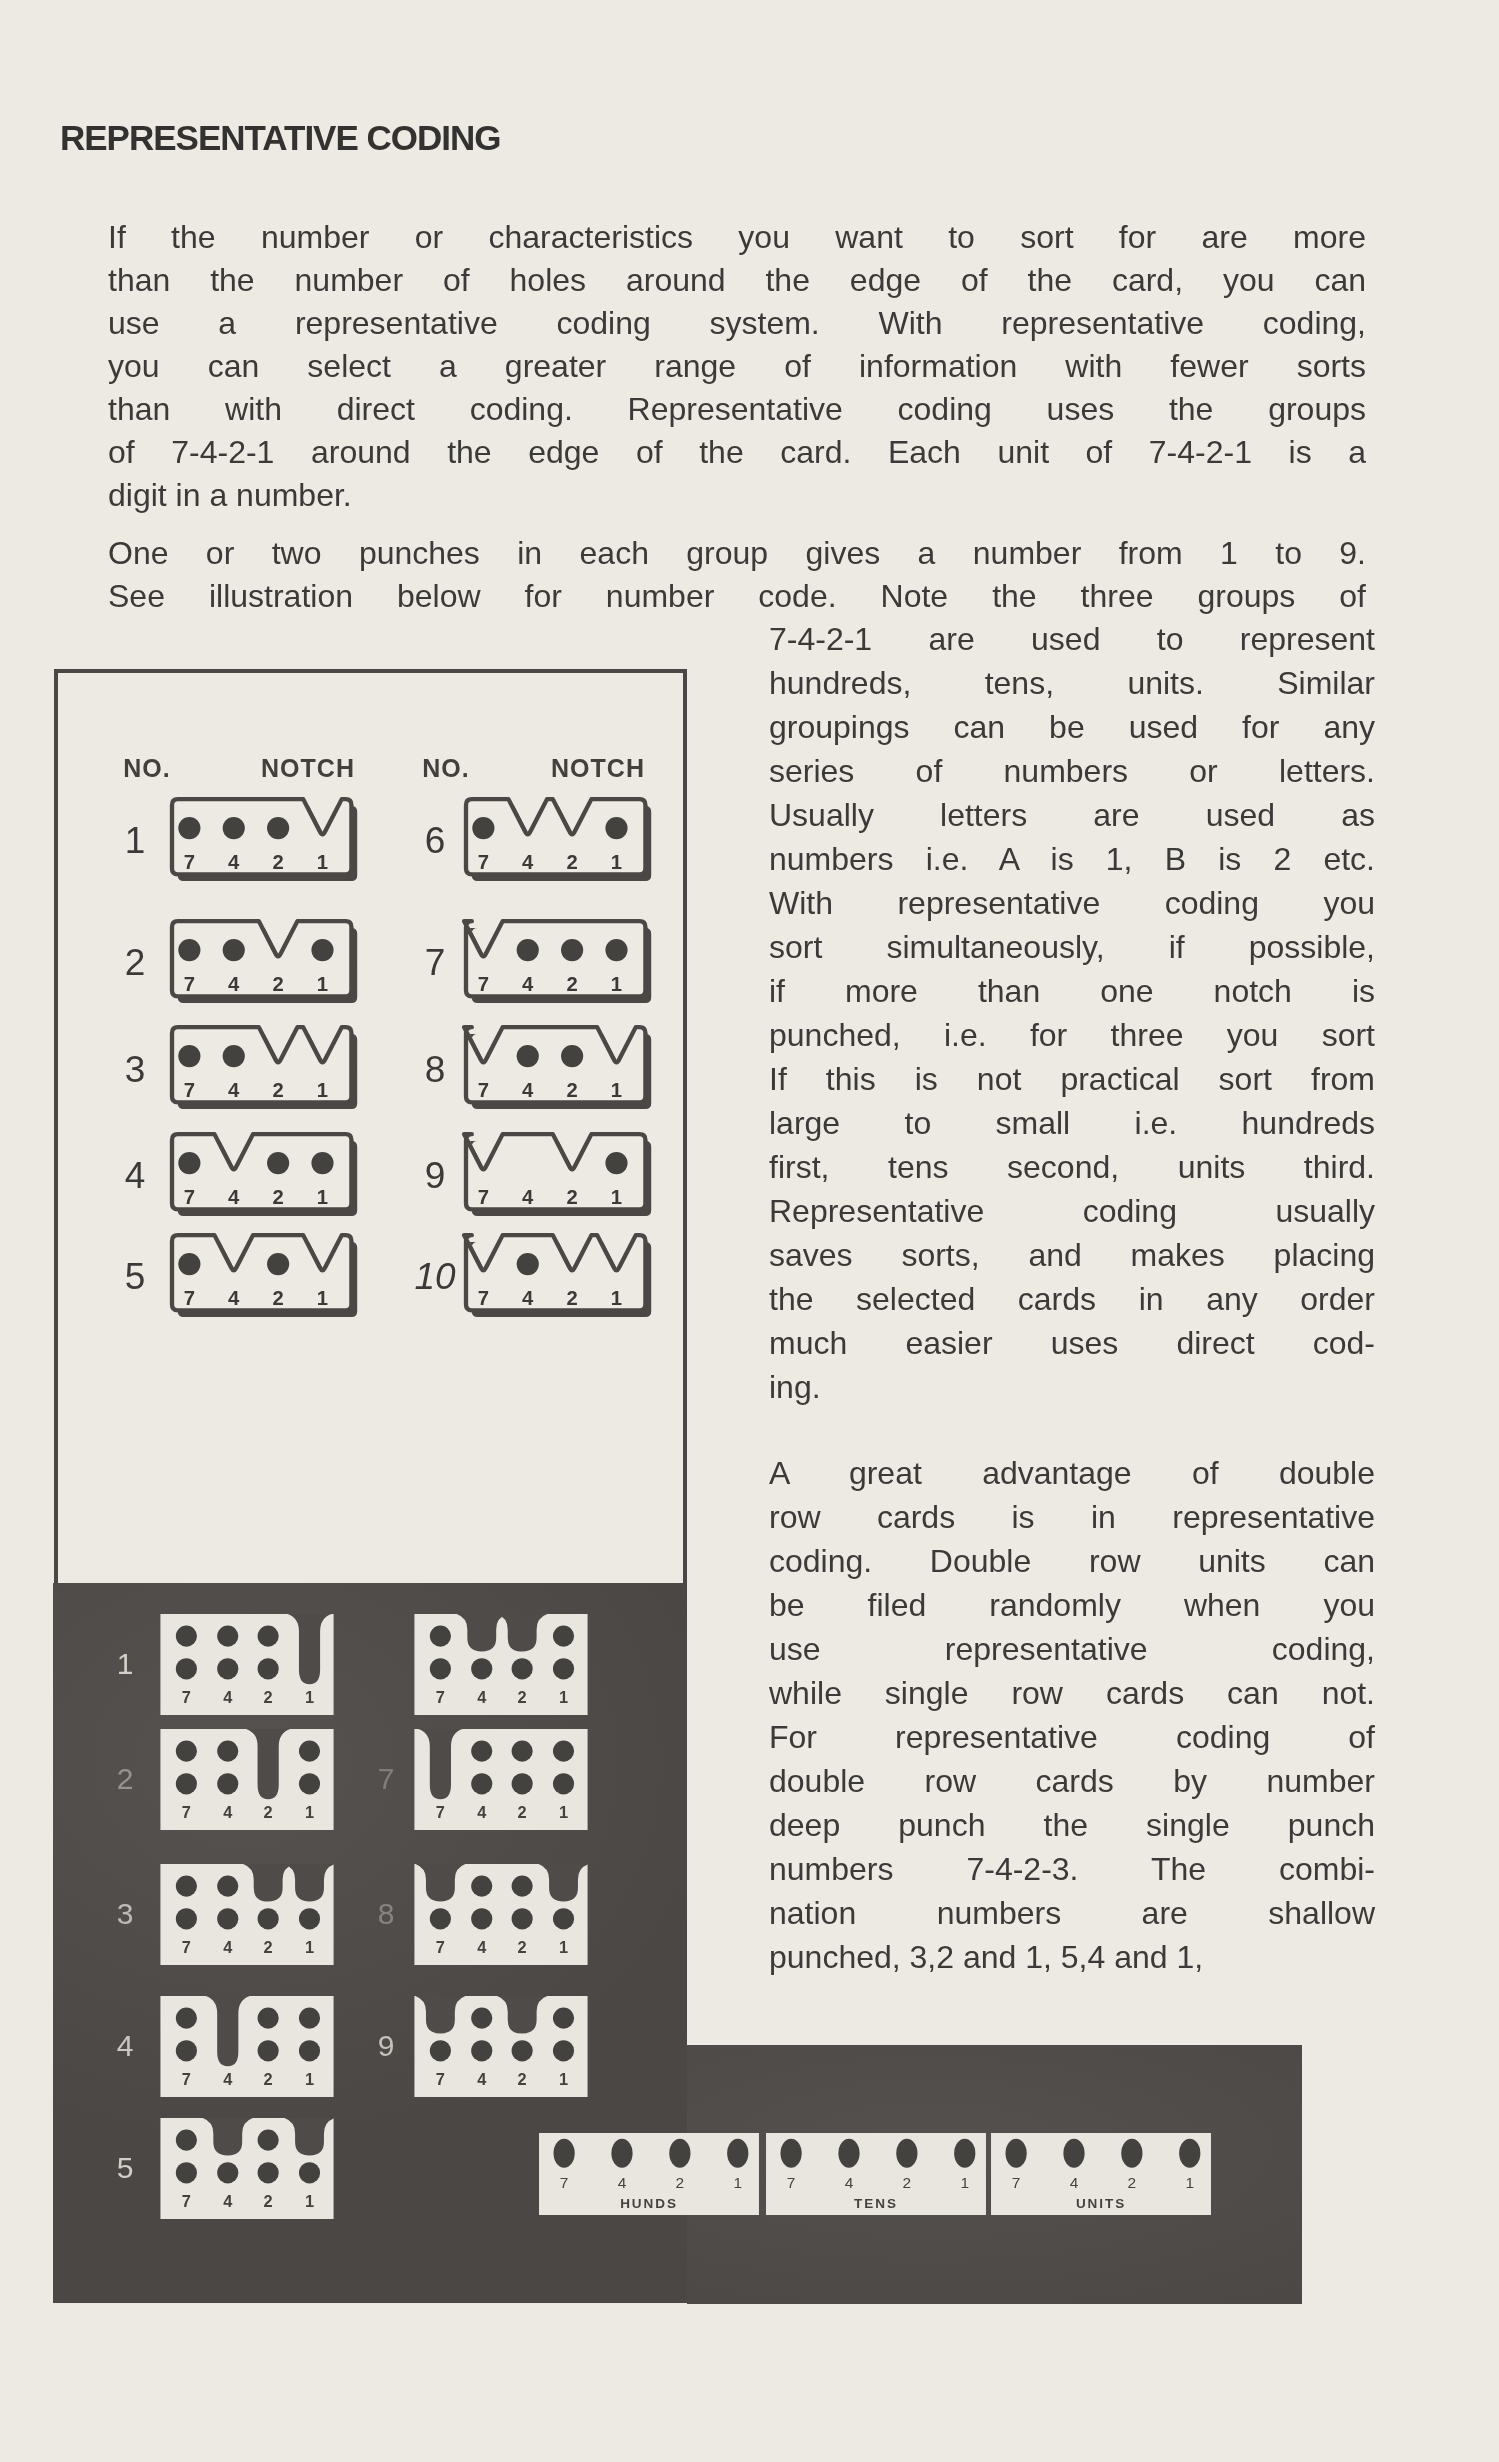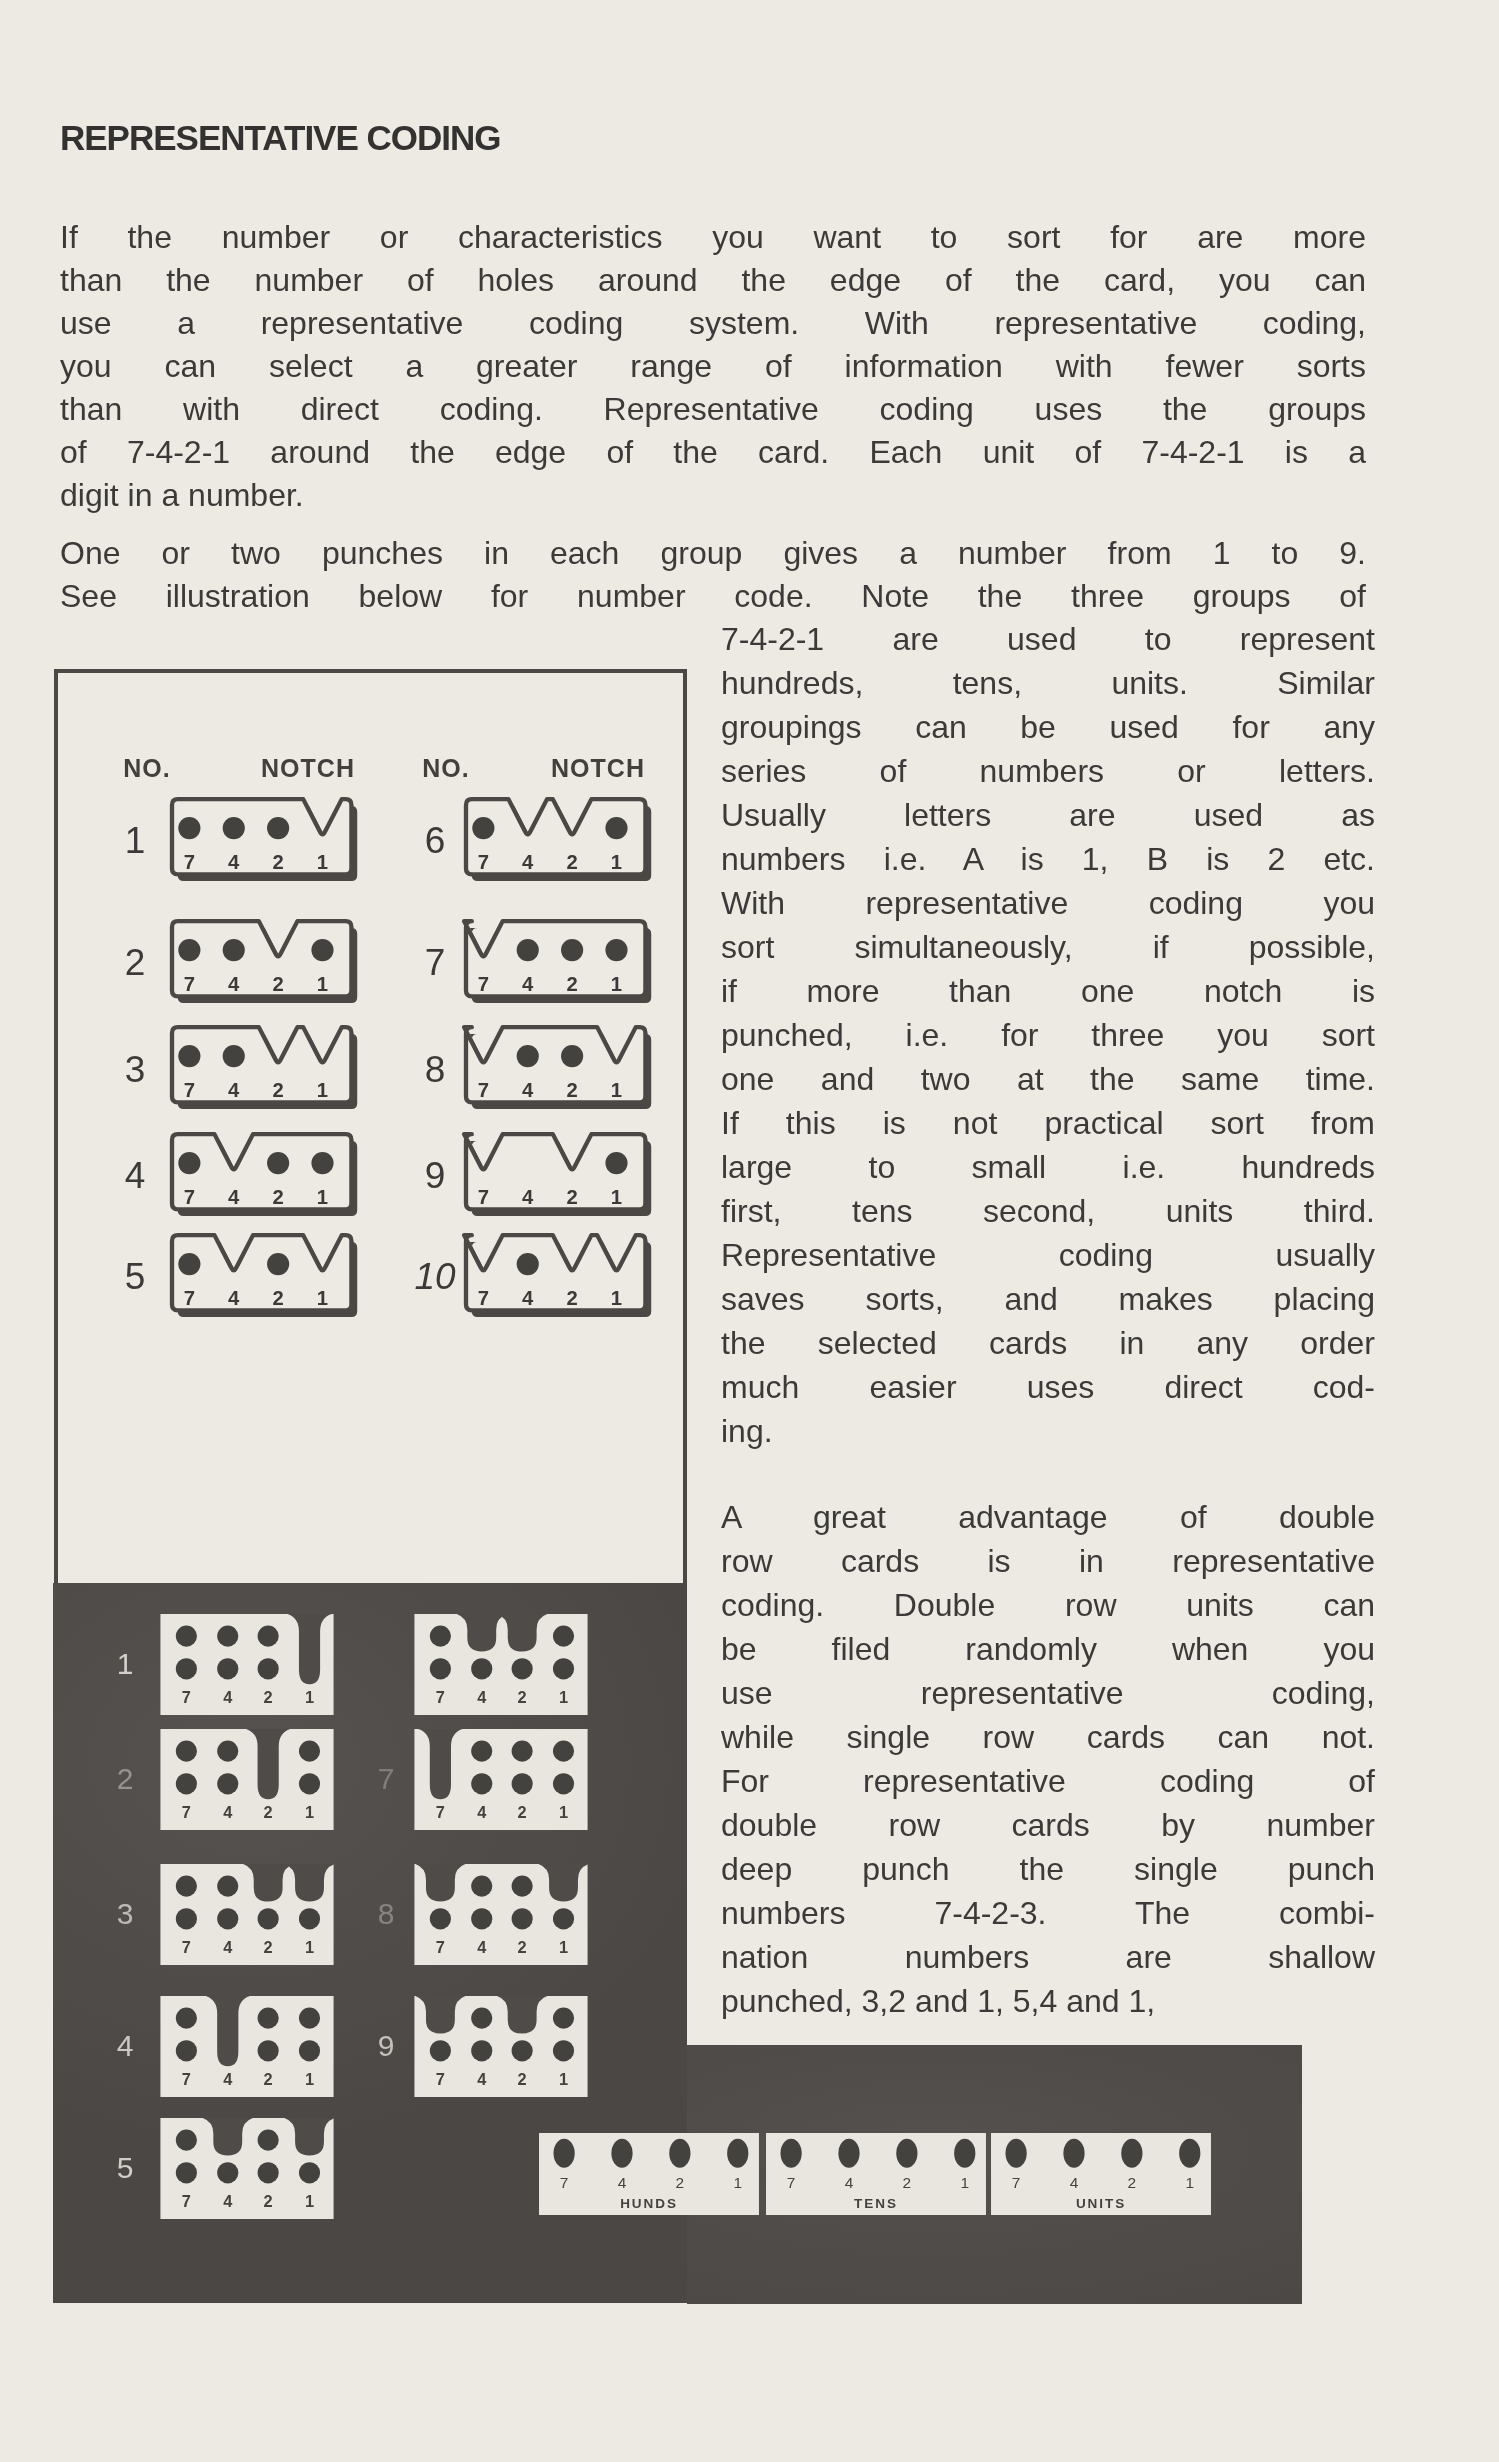--- a/index.html
+++ b/index.html
@@ -17,21 +17,21 @@
     position:absolute;left:60px;top:118px;
     font-size:35px;font-weight:bold;letter-spacing:-1px;color:#343230;
     white-space:nowrap;
   }
   
   .textblock{position:absolute;font-size:32px;color:#3c3a38;}
   #intro{left:60px;top:216px;width:1306px;line-height:43px;}
   #para2{left:60px;top:532px;width:1306px;line-height:43px;}
   #rightcol{left:721px;top:617px;width:654px;line-height:44px;}
   #colp2{margin-top:42px;}
-  .tline{text-align:justify;text-align-last:justify;}
+  .tline{text-align:justify;text-align-last:justify;margin-left:48px;}
   .tline-end{text-align:center;text-align-last:left;}
   
   #fig1{
     position:absolute;left:54px;top:669px;width:633px;height:984px;
     border:4.8px solid #4a4745;box-sizing:border-box;
   }
   .fig1-header{
     position:absolute;transform:translateX(-50%);
     font-size:25px;font-weight:bold;color:#423f3d;letter-spacing:1px;
     white-space:nowrap;
@@ -79,21 +79,20 @@
         <div class="tline">7-4-2-1 are used to represent</div>
         <div class="tline">hundreds, tens, units. Similar</div>
         <div class="tline">groupings can be used for any</div>
         <div class="tline">series of numbers or letters.</div>
         <div class="tline">Usually letters are used as</div>
         <div class="tline">numbers i.e. A is 1, B is 2 etc.</div>
         <div class="tline">With representative coding you</div>
         <div class="tline">sort simultaneously, if possible,</div>
         <div class="tline">if more than one notch is</div>
         <div class="tline">punched, i.e. for three you sort</div>
-        <div class="tline">one and two at the same time.</div>
         <div class="tline">If this is not practical sort from</div>
         <div class="tline">large to small i.e. hundreds</div>
         <div class="tline">first, tens second, units third.</div>
         <div class="tline">Representative coding usually</div>
         <div class="tline">saves sorts, and makes placing</div>
         <div class="tline">the selected cards in any order</div>
         <div class="tline">much easier uses direct cod-</div>
         <div class="tline tline-end">ing.</div>
       </div>
     <div id="colp2">

